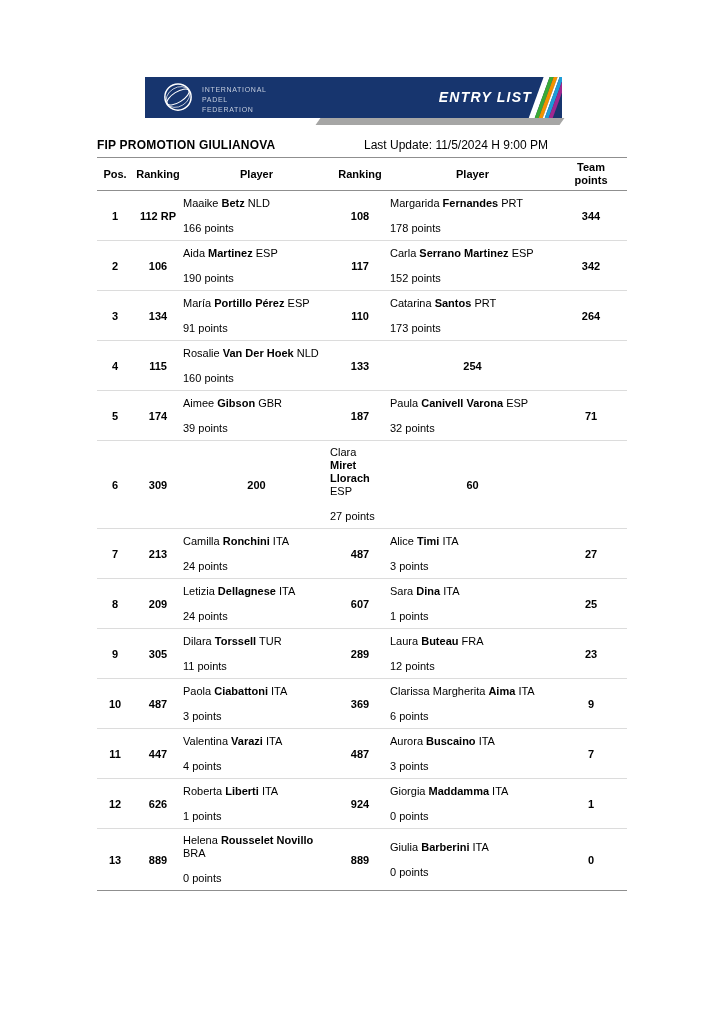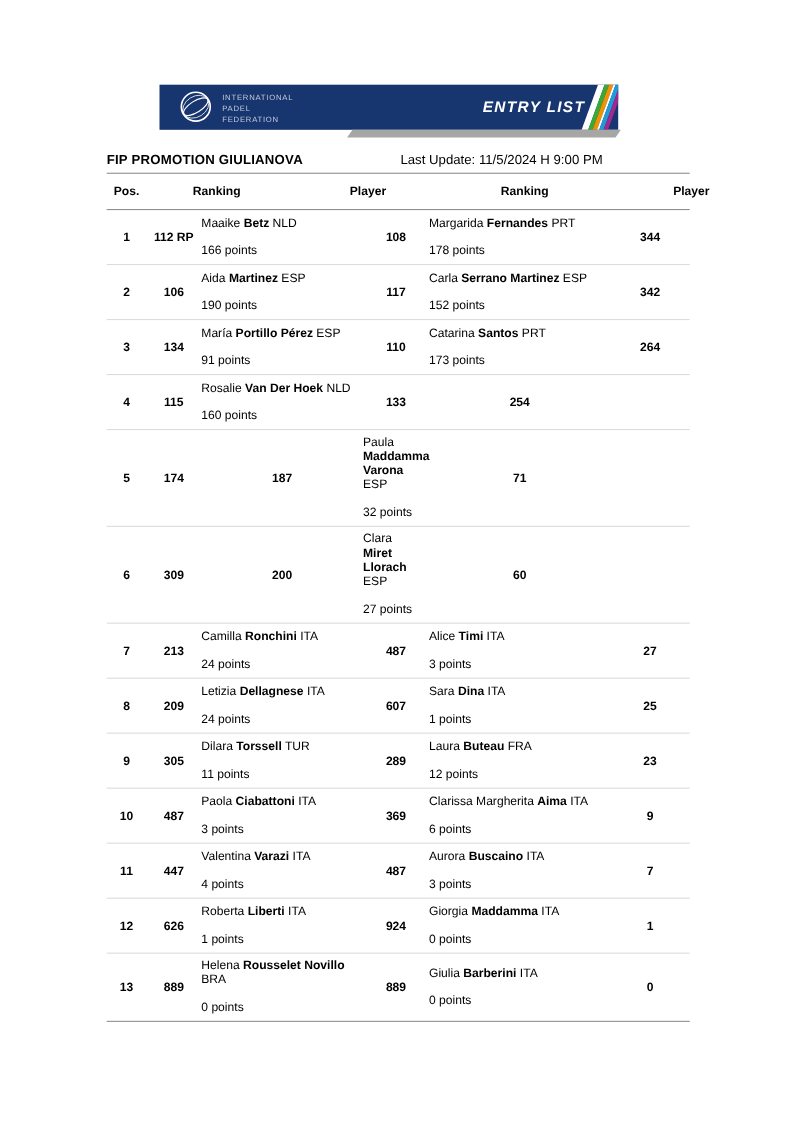--- a/index.html
+++ b/index.html
@@ -48,21 +48,21 @@
 
   
   .table { position:absolute; left:97px; top:157px; width:530px; font-size:11px; }
   .thead, .trow {
     display:grid;
     grid-template-columns:36px 50px 147px 60px 165px 72px;
     align-items:center;
   }
   .thead {
     border-top:1px solid #8f8f8f; border-bottom:1px solid #8f8f8f;
-    padding:3px 0; min-height:27px; font-weight:bold;gap:39px;
+    padding:3px 0; min-height:27px; font-weight:bold;
   }
   .hc { text-align:center; white-space:pre-line; line-height:1.2; }
   .trow { min-height:50px; padding:5px 0; border-bottom:1px solid #dcdcdc; }
   .tbody .trow:last-child { border-bottom:1px solid #8f8f8f; }
   .cell.pos, .cell.rank, .cell.team { text-align:center; font-weight:bold; }
   .cell.player { padding-right:10px; }
   .pname { line-height:13px; margin-bottom:12px; }
   .pname b { font-weight:bold; }
   .ppoints { line-height:13px; }
 </style>
@@ -158,23 +158,27 @@
           <div class="cell player">
             <div class="pname">Rosalie <b>Van Der Hoek</b> NLD</div>
             <div class="ppoints">160 points</div>
           </div>
           <div class="cell rank">133</div>
           <div class="cell team">254</div>
         </div>
         <div class="trow">
           <div class="cell pos">5</div>
           <div class="cell rank">174</div>
+          <div class="cell player">
+            <div class="pname">Aimee <b>Gibson</b> GBR</div>
+            <div class="ppoints">39 points</div>
+          </div>
           <div class="cell rank">187</div>
           <div class="cell player">
-            <div class="pname">Paula <b>Maddamma Varona</b> ESP</div>
+            <div class="pname">Paula <b>Canivell Varona</b> ESP</div>
             <div class="ppoints">32 points</div>
           </div>
           <div class="cell team">71</div>
         </div>
         <div class="trow">
           <div class="cell pos">6</div>
           <div class="cell rank">309</div>
           <div class="cell rank">200</div>
           <div class="cell player">
             <div class="pname">Clara <b>Miret Llorach</b> ESP</div>

